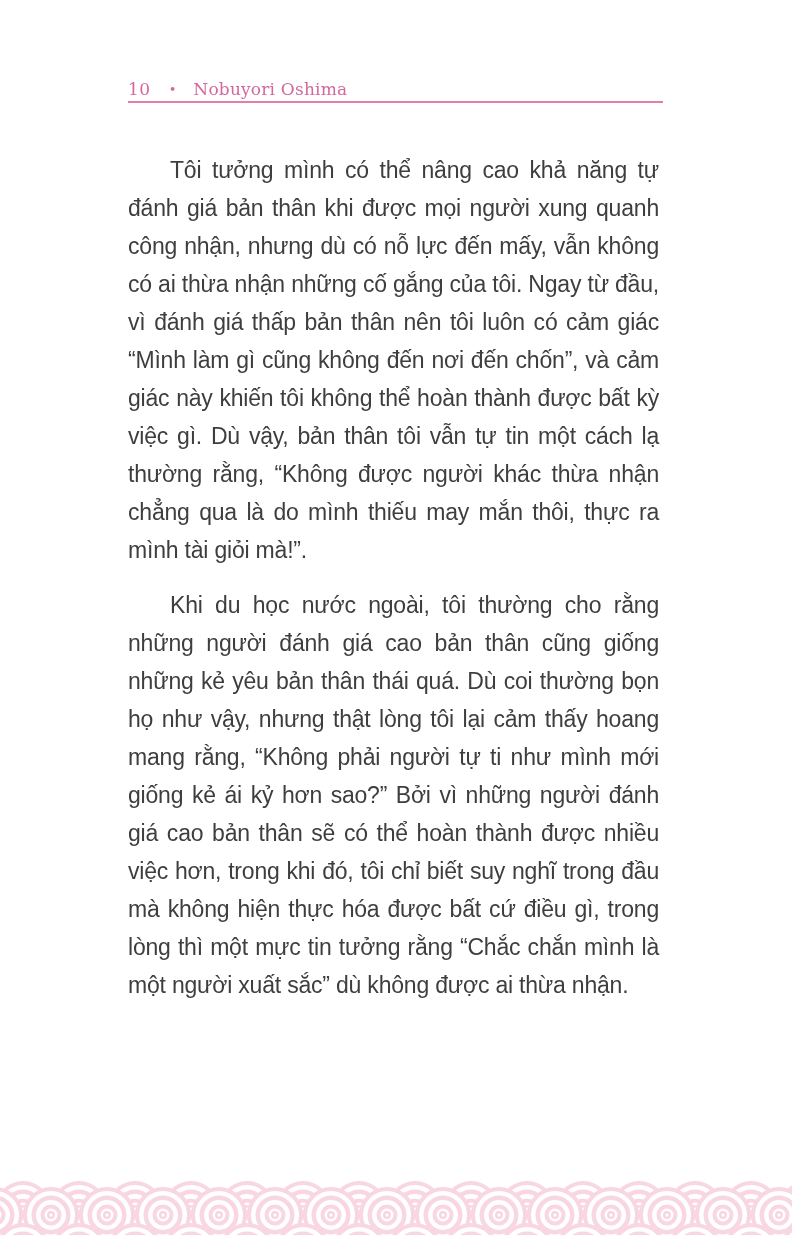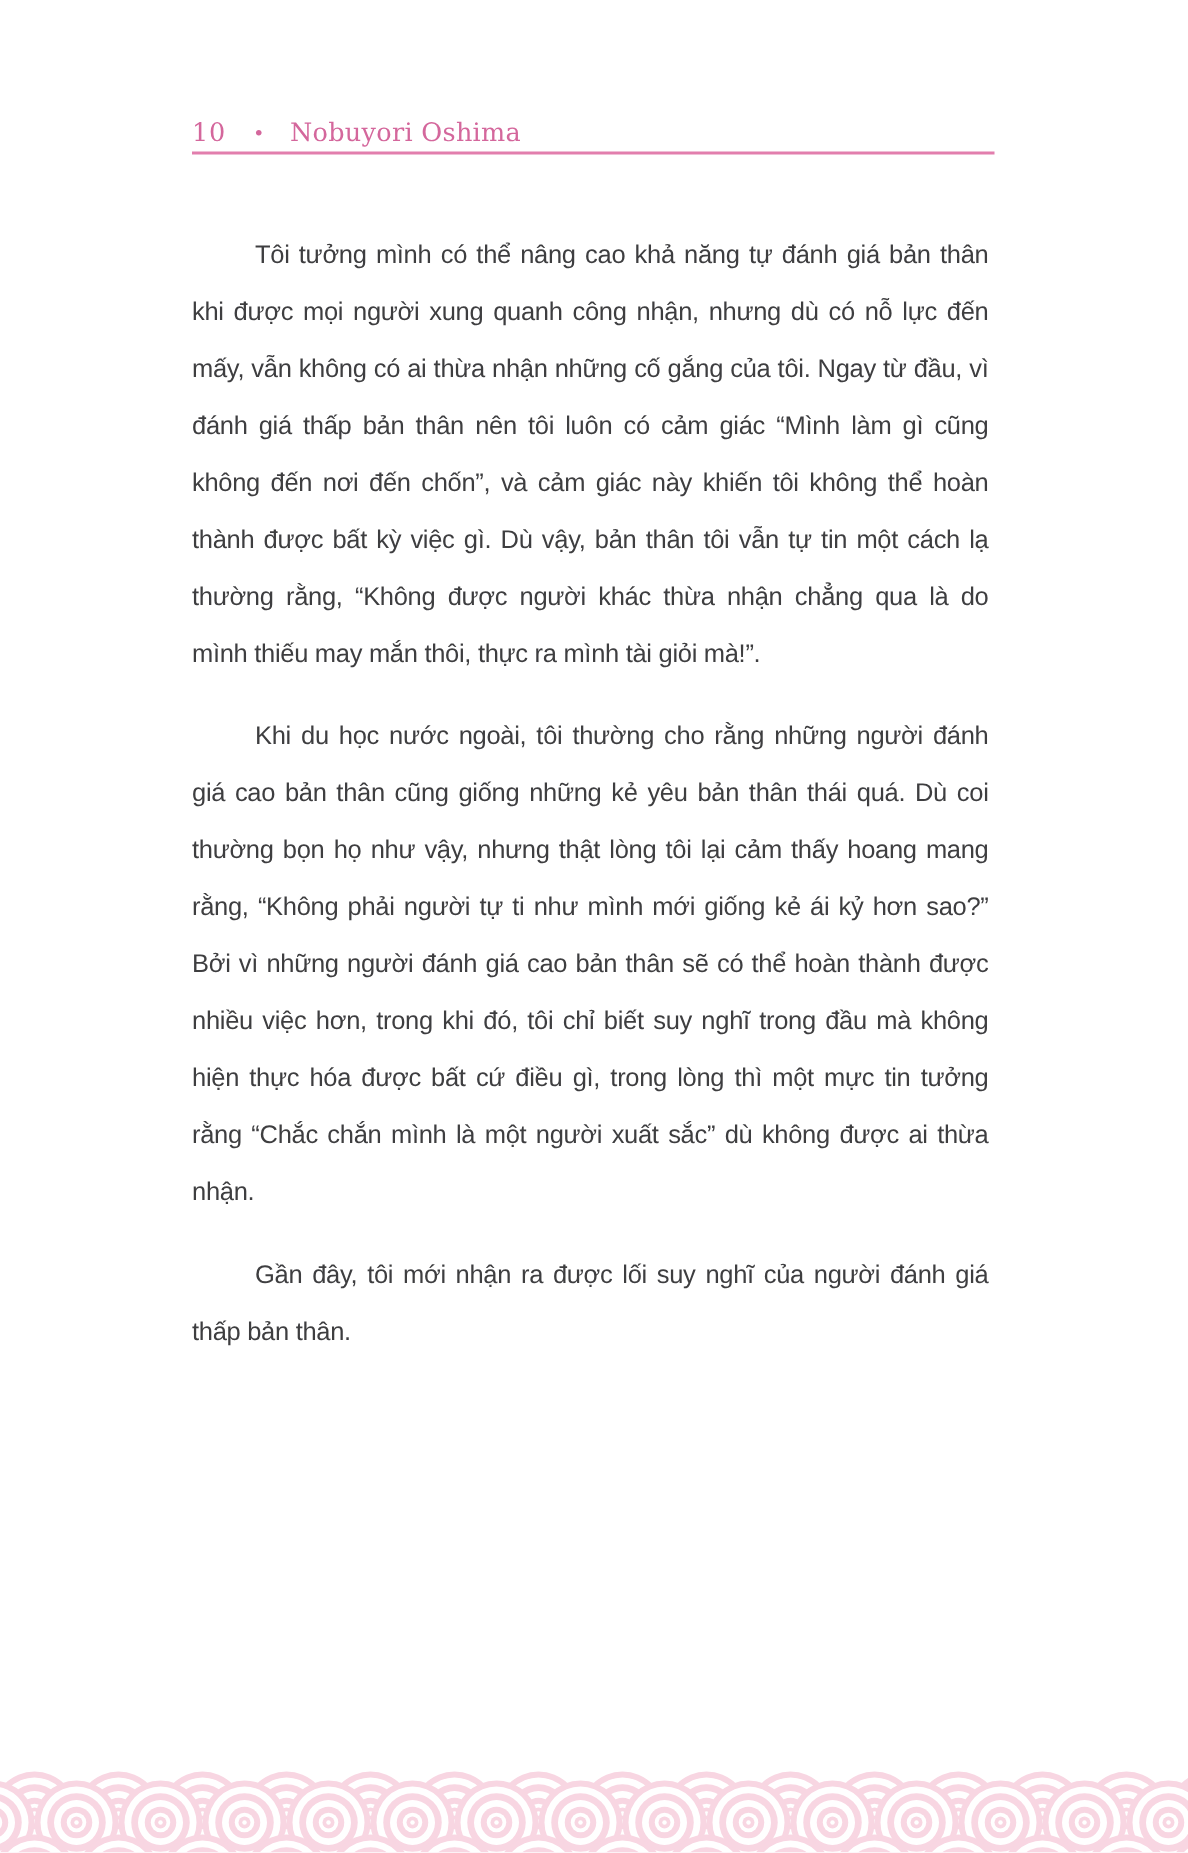--- a/index.html
+++ b/index.html
@@ -44,21 +44,21 @@
     background: #e27ead;
   }
   .body-text {
     position: absolute;
     left: 128px;
     top: 151px;
     width: 535px;
   }
   .body-text p {
     margin: 0 4px 17px 0;
-    font-size: 17px;
+    font-size: 23px;
     line-height: 38px;
     color: #3e3e40;
     text-align: justify;
     text-indent: 42px;
     letter-spacing: -0.2px;
   }
   .seigaiha {
     position: absolute;
     left: 0;
     bottom: 0;
@@ -76,21 +76,20 @@
     <span class="pagenum">10</span>
     <span class="bullet">•</span>
     <span class="author">Nobuyori Oshima</span>
   </header>
 
   <div class="rule"></div>
 
   <main class="body-text">
     <p>Tôi tưởng mình có thể nâng cao khả năng tự đánh giá bản thân khi được mọi người xung quanh công nhận, nhưng dù có nỗ lực đến mấy, vẫn không có ai thừa nhận những cố gắng của tôi. Ngay từ đầu, vì đánh giá thấp bản thân nên tôi luôn có cảm giác “Mình làm gì cũng không đến nơi đến chốn”, và cảm giác này khiến tôi không thể hoàn thành được bất kỳ việc gì. Dù vậy, bản thân tôi vẫn tự tin một cách lạ thường rằng, “Không được người khác thừa nhận chẳng qua là do mình thiếu may mắn thôi, thực ra mình tài giỏi mà!”.</p>
     <p>Khi du học nước ngoài, tôi thường cho rằng những người đánh giá cao bản thân cũng giống những kẻ yêu bản thân thái quá. Dù coi thường bọn họ như vậy, nhưng thật lòng tôi lại cảm thấy hoang mang rằng, “Không phải người tự ti như mình mới giống kẻ ái kỷ hơn sao?” Bởi vì những người đánh giá cao bản thân sẽ có thể hoàn thành được nhiều việc hơn, trong khi đó, tôi chỉ biết suy nghĩ trong đầu mà không hiện thực hóa được bất cứ điều gì, trong lòng thì một mực tin tưởng rằng “Chắc chắn mình là một người xuất sắc” dù không được ai thừa nhận.</p>
-    <p>Gần đây, tôi mới nhận ra được lối suy nghĩ của người đánh giá thấp bản thân.</p>
   </main>
 
   <svg class="seigaiha" viewBox="0 0 792 56" preserveAspectRatio="none">
       <circle cx="-33" cy="30" r="28" fill="#f8d6e2"></circle>
       <circle cx="-33" cy="30" r="24" fill="#ffffff"></circle>
       <circle cx="-33" cy="30" r="19.5" fill="#f8d6e2"></circle>
       <circle cx="-33" cy="30" r="15" fill="#ffffff"></circle>
       <circle cx="-33" cy="30" r="10.5" fill="#f8d6e2"></circle>
       <circle cx="-33" cy="30" r="6.5" fill="#ffffff"></circle>
       <circle cx="-33" cy="30" r="4" fill="#f8d6e2"></circle>

